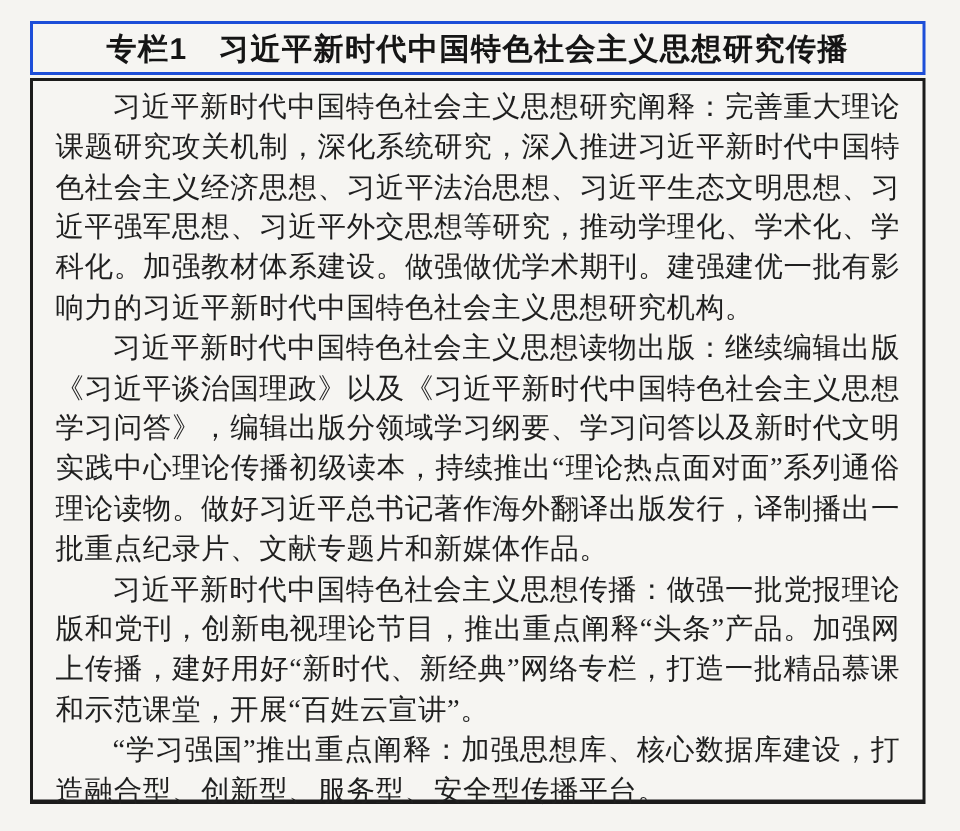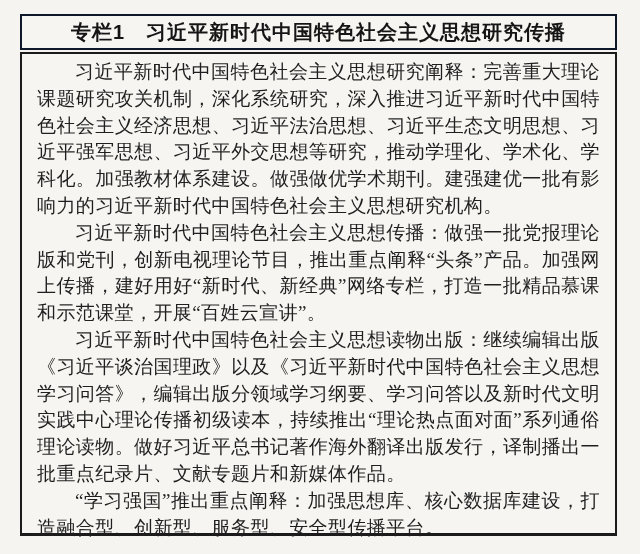--- a/index.html
+++ b/index.html
@@ -14,21 +14,21 @@
     overflow: hidden;
     font-family: "Liberation Serif", serif;
   }
   .panel-header {
     position: absolute;
     left: 20px;
     top: 14px;
     width: 597px;
     height: 36px;
     box-sizing: border-box;
-    border: 2px solid #0f172a;
+    border: 2px solid #1d4ed8;
     background: #f6f5f2;
     display: flex;
     align-items: center;
     justify-content: center;
   }
   .panel-title {
     font-family: "Liberation Sans", sans-serif;
     font-weight: bold;
     font-size: 20px;
     color: #151515;
@@ -59,16 +59,16 @@
 </style>
 </head>
 <body>
 
 <div class="panel-header">
   <span class="panel-title">专栏1　习近平新时代中国特色社会主义思想研究传播</span>
 </div>
 
 <div class="panel-body">
   <p>习近平新时代中国特色社会主义思想研究阐释：完善重大理论课题研究攻关机制，深化系统研究，深入推进习近平新时代中国特色社会主义经济思想、习近平法治思想、习近平生态文明思想、习近平强军思想、习近平外交思想等研究，推动学理化、学术化、学科化。加强教材体系建设。做强做优学术期刊。建强建优一批有影响力的习近平新时代中国特色社会主义思想研究机构。</p>
+  <p>习近平新时代中国特色社会主义思想读物出版：继续编辑出版《习近平谈治国理政》以及《习近平新时代中国特色社会主义思想学习问答》，编辑出版分领域学习纲要、学习问答以及新时代文明实践中心理论传播初级读本，持续推出“理论热点面对面”系列通俗理论读物。做好习近平总书记著作海外翻译出版发行，译制播出一批重点纪录片、文献专题片和新媒体作品。</p>
   <p>习近平新时代中国特色社会主义思想传播：做强一批党报理论版和党刊，创新电视理论节目，推出重点阐释“头条”产品。加强网上传播，建好用好“新时代、新经典”网络专栏，打造一批精品慕课和示范课堂，开展“百姓云宣讲”。</p>
-  <p>习近平新时代中国特色社会主义思想读物出版：继续编辑出版《习近平谈治国理政》以及《习近平新时代中国特色社会主义思想学习问答》，编辑出版分领域学习纲要、学习问答以及新时代文明实践中心理论传播初级读本，持续推出“理论热点面对面”系列通俗理论读物。做好习近平总书记著作海外翻译出版发行，译制播出一批重点纪录片、文献专题片和新媒体作品。</p>
   <p>“学习强国”推出重点阐释：加强思想库、核心数据库建设，打造融合型、创新型、服务型、安全型传播平台。</p>
 </div>
 
 </body></html>

